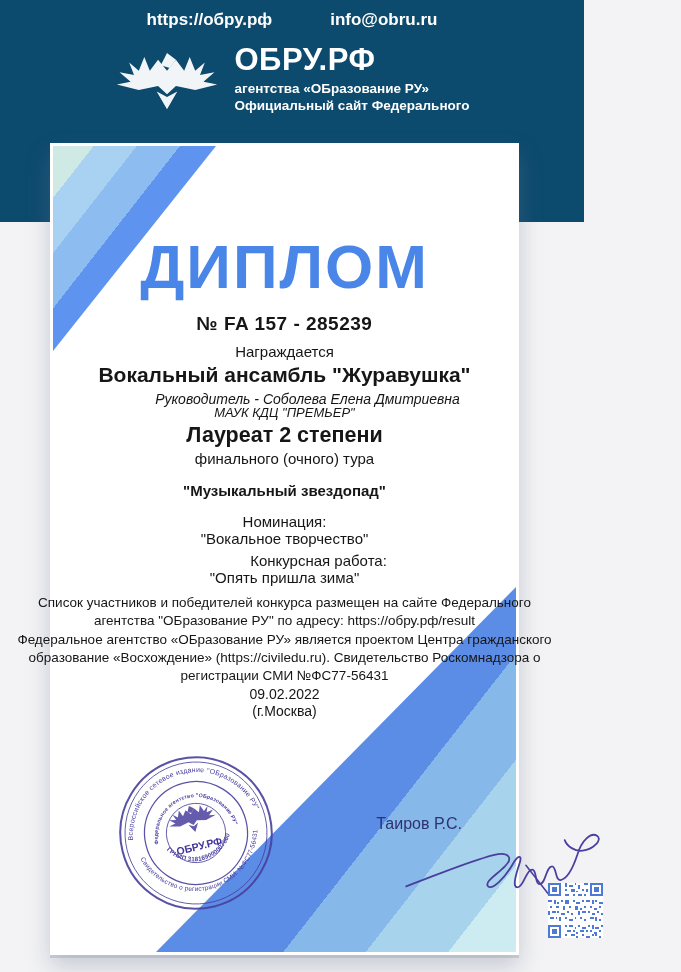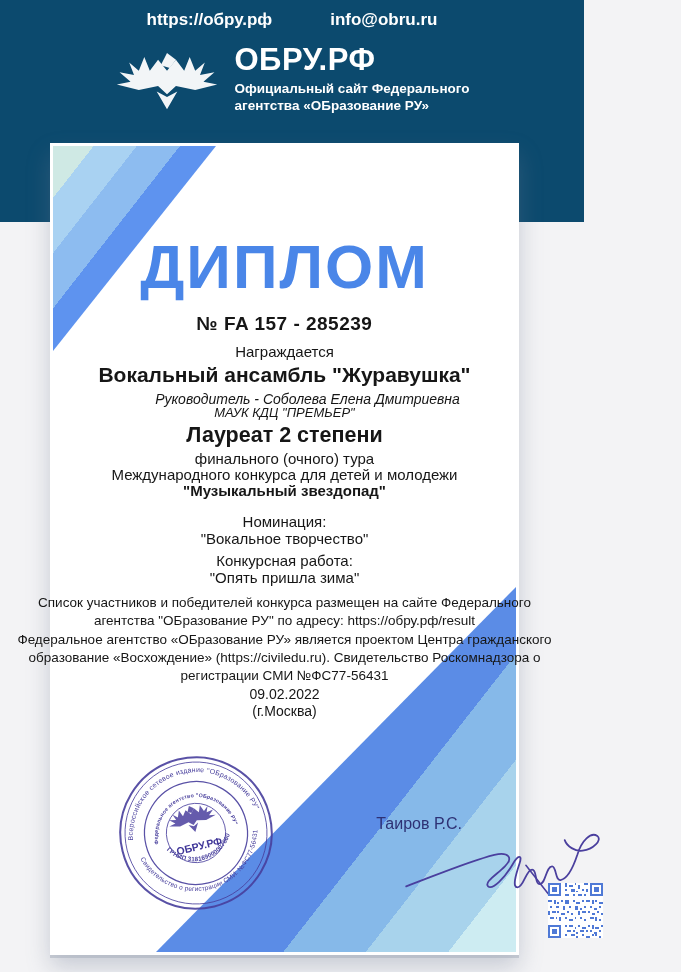--- a/index.html
+++ b/index.html
@@ -32,21 +32,21 @@
   .t-awarded {top:200px;font-size:15px;}
   .t-recipient{top:220px;font-size:21px;font-weight:bold;}
   .t-leader  {top:248px;font-size:14px;font-style:italic;padding-left:23px;}
   .t-org     {top:263px;font-size:13px;font-style:italic;}
   .t-award   {top:280px;font-size:21.5px;font-weight:bold;}
   .t-round   {top:307px;font-size:15px;}
   .t-contest {top:323px;font-size:15px;}
   .t-contest2{top:339px;font-size:15px;font-weight:bold;}
   .t-nomlab  {top:370px;font-size:15px;}
   .t-nom     {top:387px;font-size:15px;}
-  .t-worklab {top:409px;font-size:15px;}
+  .t-worklab {top:409px;font-size:15px;padding-left:34px;}
   .t-work    {top:426px;font-size:15px;}
   .t-note1   {top:451px;left:50%;transform:translateX(-50%);width:505px;font-size:13.5px;line-height:1.32;}
   .t-note2   {top:488px;left:50%;transform:translateX(-50%);width:545px;font-size:13.5px;line-height:1.32;}
   .t-date    {top:543px;font-size:14px;}
   .t-city    {top:560px;font-size:14px;}
   .chairman{position:absolute;right:57px;top:651px;text-align:right;color:#2e3175;z-index:4;}
   .chairman-title{font-size:16px;}
   .chairman-name{font-size:16px;margin-top:21px;}
   .signature{position:absolute;left:352px;top:676px;width:210px;height:100px;z-index:5;}
   .seal{position:absolute;left:68px;top:612px;width:156px;height:156px;
@@ -70,40 +70,39 @@
             <path d="M75,36 L62,20 L50,36 L42,16 L34,36 L20,24 L27,42 L6,38 L22,52 L2,56 L34,64 L62,58 L75,70 L88,58 L116,64 L148,56 L128,52 L144,38 L123,42 L130,24 L116,36 L108,16 L100,36 L88,20 Z"></path>
             <path d="M66,28 L75,10 L88,20 L79,32 Z"></path>
             <path d="M60,66 L75,92 L90,66 L75,74 Z"></path>
           </g>
         </defs>
         <use href="#eagleShape" fill="currentColor" opacity="0.95"></use>
       </svg>
       <div class="brand-text">
         <div class="brand-name">ОБРУ.РФ</div>
         <div class="brand-sub">
+          <div>агентства «ОБразование РУ»</div>
           <div>Официальный сайт Федерального</div>
-          <div>агентства «ОБразование РУ»</div>
         </div>
       </div>
     </div>
   </div>
 
   <div class="card">
     <div class="stripes-tl"></div>
     <div class="stripes-br"></div>
 
     <div class="cline t-title">ДИПЛОМ</div>
     <div class="cline t-number">№ FA 157 - 285239</div>
     <div class="cline t-awarded">Награждается</div>
     <div class="cline t-recipient">Вокальный ансамбль "Журавушка"</div>
     <div class="cline t-leader">Руководитель - Соболева Елена Дмитриевна</div>
     <div class="cline t-org">МАУК КДЦ "ПРЕМЬЕР"</div>
     <div class="cline t-award">Лауреат 2 степени</div>
     <div class="cline t-round">финального (очного) тура</div>
-    <div class="cline t-contest">Международного конкурса для детей и молодежи</div>
     <div class="cline t-contest2">"Музыкальный звездопад"</div>
     <div class="cline t-nomlab">Номинация:</div>
     <div class="cline t-nom">"Вокальное творчество"</div>
     <div class="cline t-worklab">Конкурсная работа:</div>
     <div class="cline t-work">"Опять пришла зима"</div>
     <div class="cline t-note1">Список участников и победителей конкурса размещен на сайте Федерального агентства "ОБразование РУ" по адресу: https://обру.рф/result</div>
     <div class="cline t-note2">Федеральное агентство «ОБразование РУ» является проектом Центра гражданского образование «Восхождение» (https://civiledu.ru). Свидетельство Роскомнадзора о регистрации СМИ №ФС77-56431</div>
     <div class="cline t-date">09.02.2022</div>
     <div class="cline t-city">(г.Москва)</div>
 

